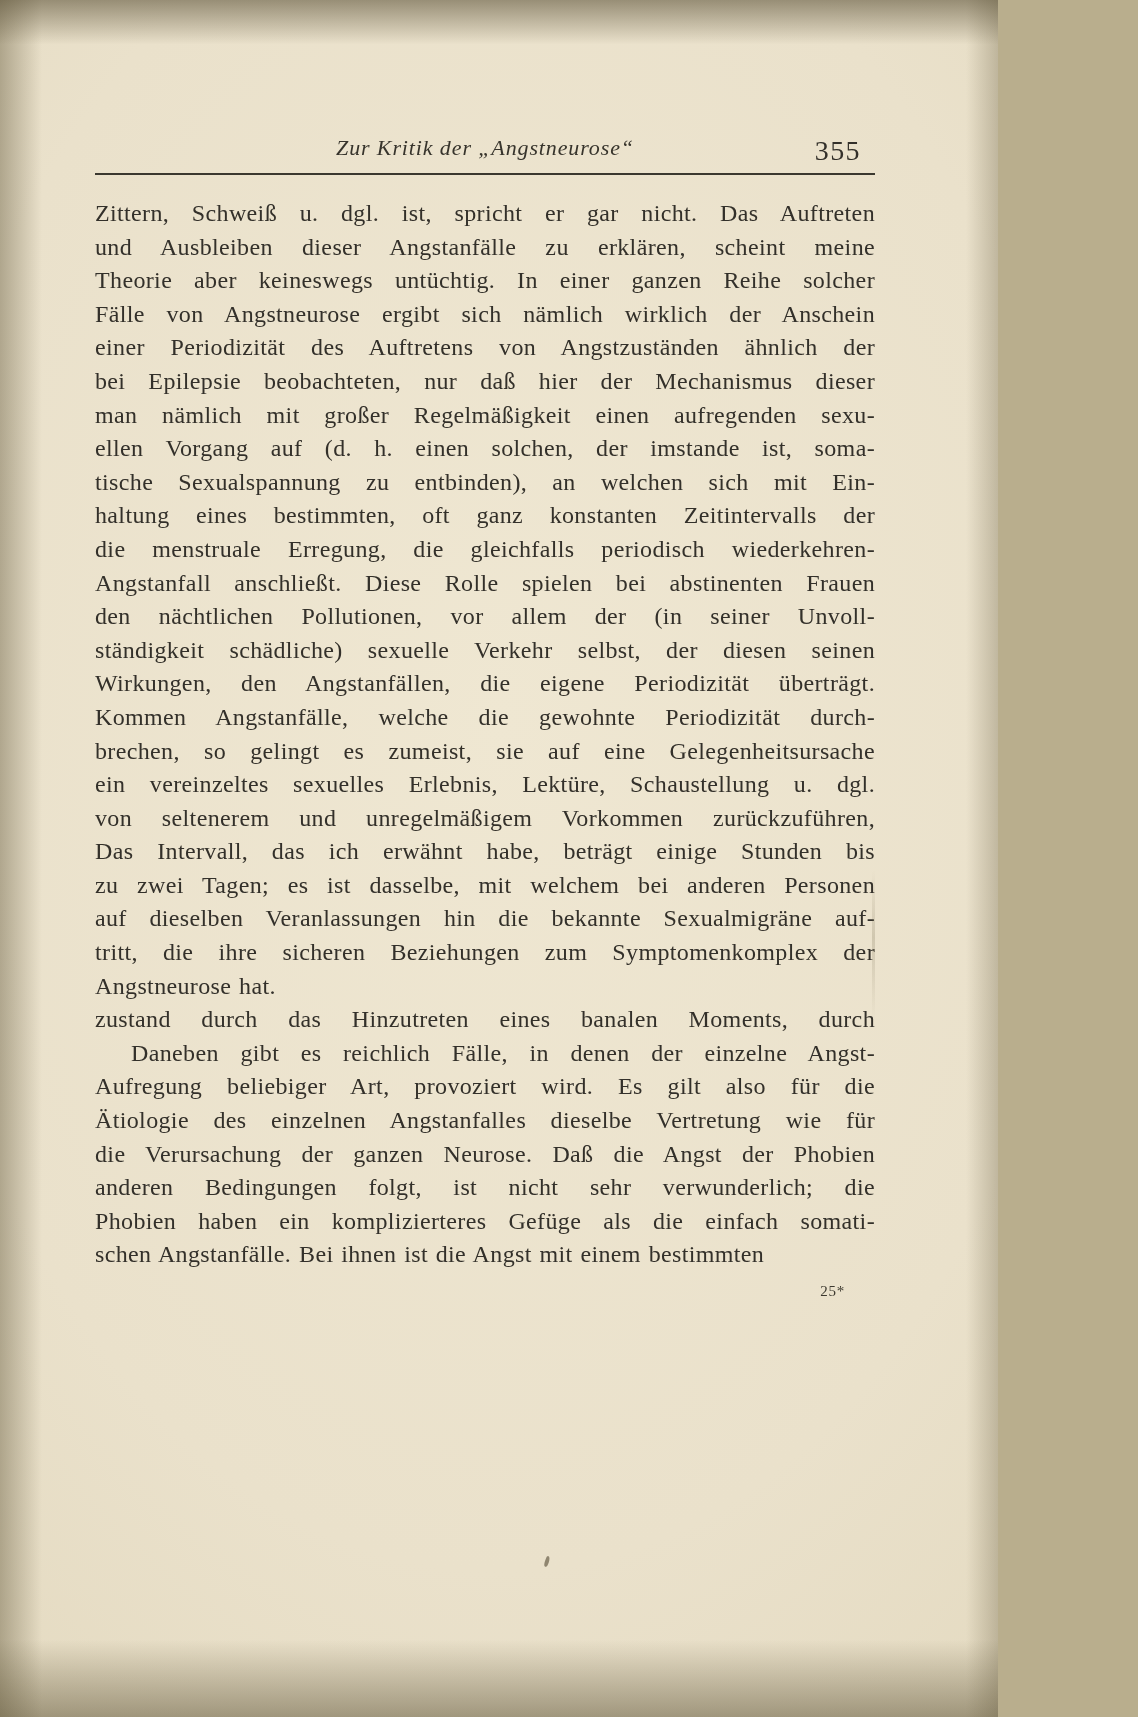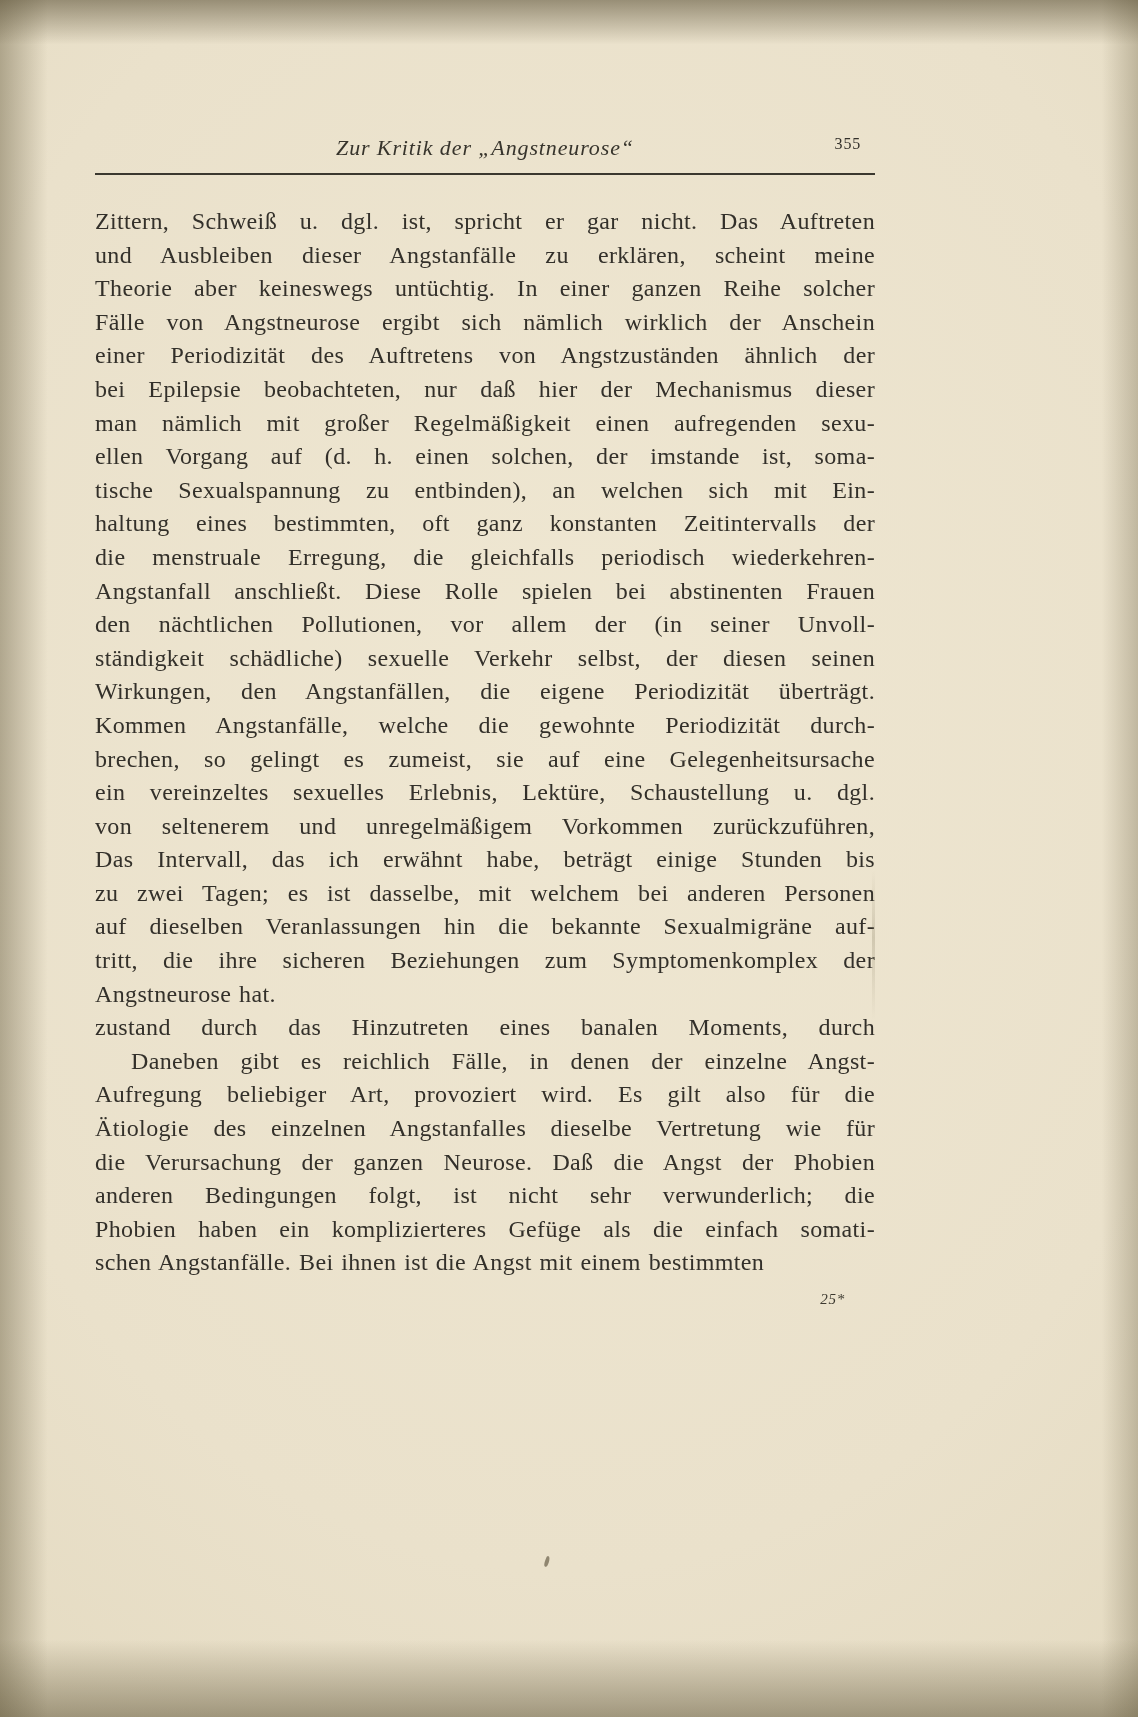--- a/index.html
+++ b/index.html
@@ -2,21 +2,21 @@
 <html><head>
 <meta charset="utf-8">
 <style>
   html, body {
     margin: 0;
     padding: 0;
     background: #b9ae8d;
   }
   .scan {
     position: relative;
-    width: 1138px;
+    width: 998px;
     height: 1717px;
     overflow: hidden;
     background:
       radial-gradient(ellipse 130% 110% at 50% 42%,
         #efe7d2 0%, #eae1cb 45%, #e3d9bf 70%, #d3c7a5 92%, #c2b593 100%);
     font-family: "Liberation Serif", "DejaVu Serif", serif;
     color: #33302a;
   }
   
   .scan::before {
@@ -46,30 +46,30 @@
     text-align: center;
     font-style: italic;
     font-size: 22px;
     letter-spacing: 0.04em;
     color: #37342c;
   }
   .page-number {
     position: absolute;
     right: 14px;
     top: 0;
-    font-size: 16px;
+    font-size: 28px;
     letter-spacing: 0.05em;
     font-family: Liberation Serif, serif;
   }
   .rule {
     margin-top: 8px;
     border-bottom: 2.5px solid #3b382f;
   }
   .text-block {
-    margin-top: 30px;
+    margin-top: 22px;
     font-size: 24px;
     line-height: 33.6px;
     letter-spacing: 0.015em;
     word-spacing: 0.06em;
   }
   .line {
     white-space: nowrap;
     text-align: justify;
     text-align-last: justify;
     white-space: normal;
@@ -83,21 +83,20 @@
   }
   .footer {
     margin-top: 10px;
     text-align: right;
     padding-right: 30px;
   }
   .sig {
     font-size: 15px;
     letter-spacing: 0.05em;
     color: #3c392f;
-    font-style: italic;
   }
   
   .speck-1 {
     position: absolute;
     left: 545px;
     top: 1556px;
     width: 4px;
     height: 11px;
     background: rgba(70,60,38,0.55);
     border-radius: 40% 60% 50% 50%;

